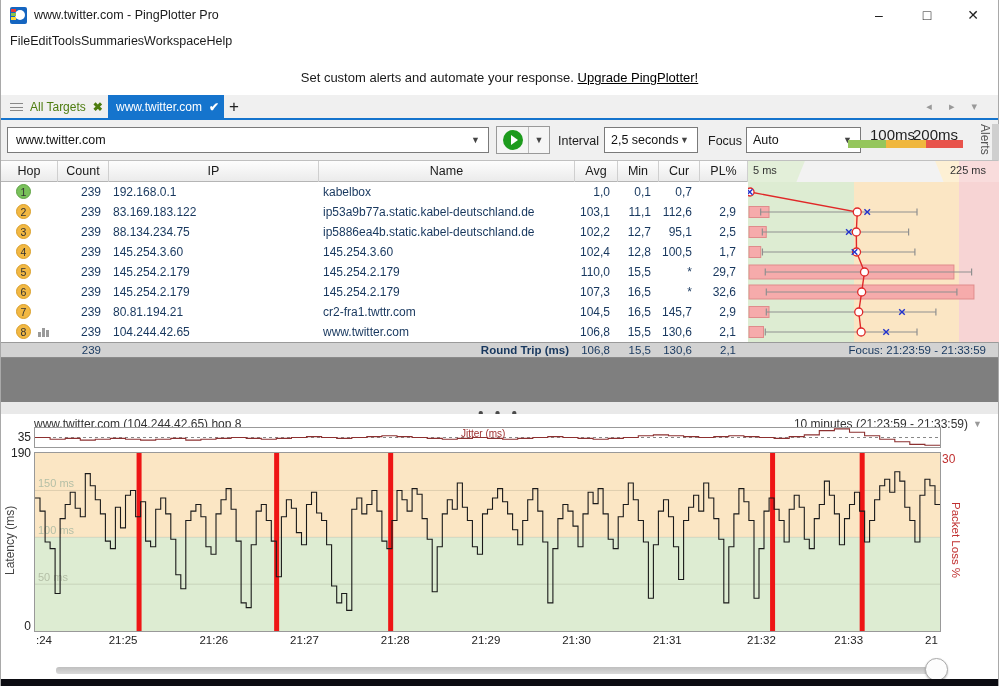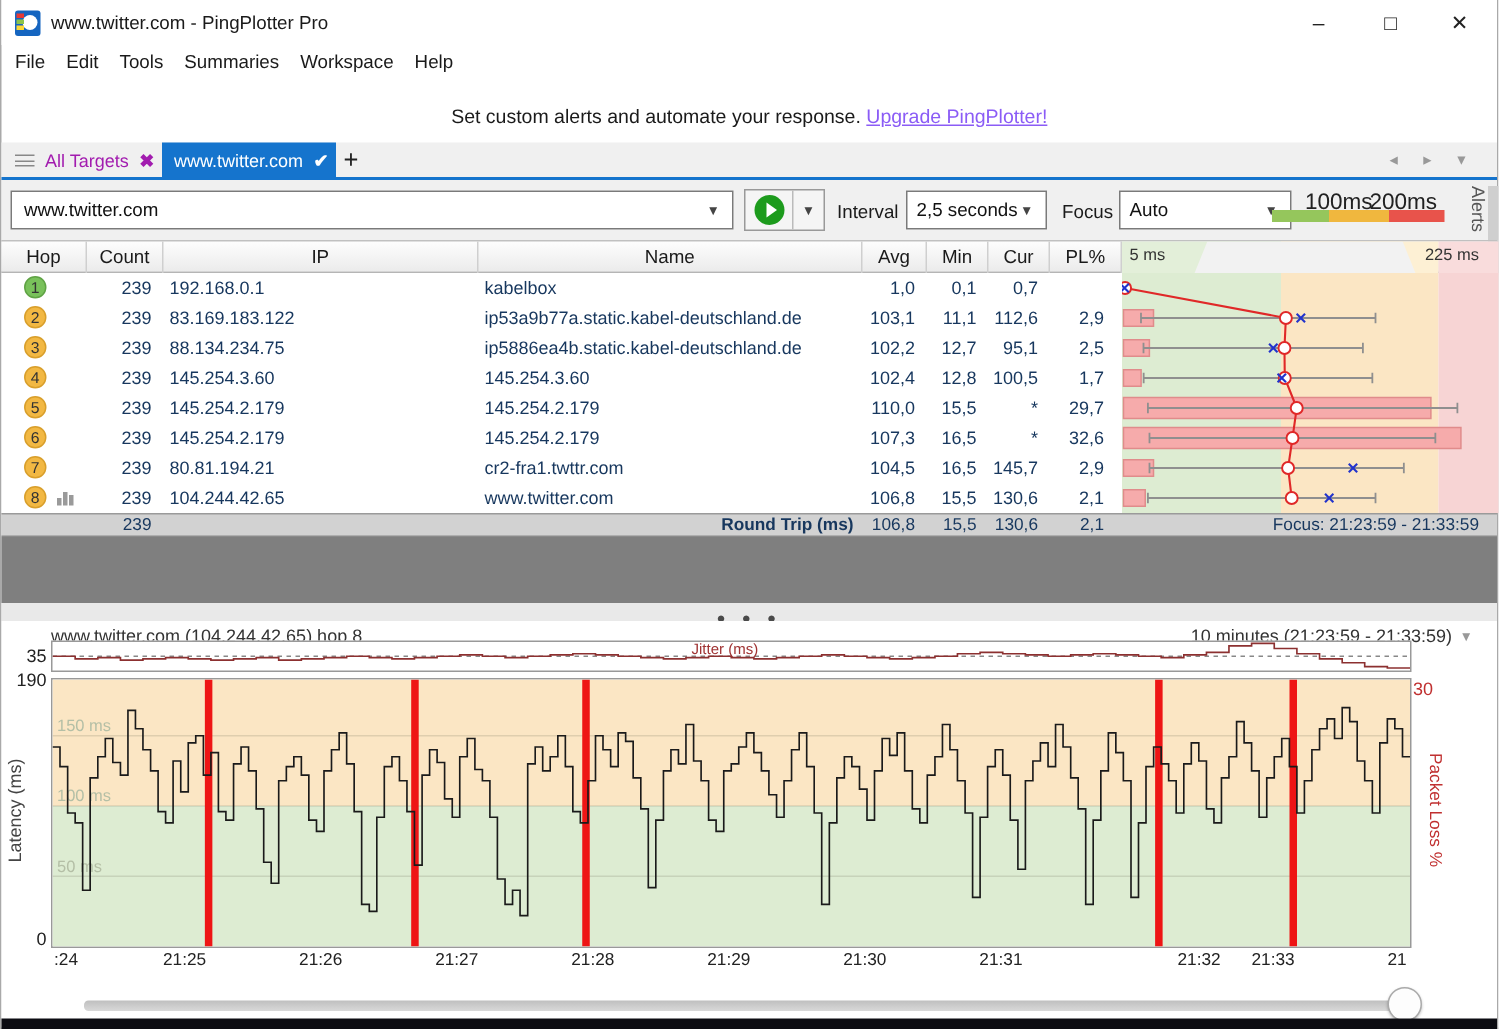--- a/index.html
+++ b/index.html
@@ -13,32 +13,32 @@
   .logo { left:9px; top:7px; width:17px; height:17px; background:#1565c0; border-radius:2px; }
   .logo .dot { position:absolute; right:2px; top:3px; width:10px; height:10px; border-radius:50%; background:#fff; }
   .logo .s1,.logo .s2,.logo .s3 { position:absolute; left:1px; width:5px; height:3px; }
   .logo .s1 { top:2px; background:#e53935; }
   .logo .s2 { top:6px; background:#8bc34a; }
   .logo .s3 { top:10px; background:#fdd835; }
   .wintitle { left:33px; top:8px; font-size:12.5px; color:#1a1a1a; }
   .winbtn { top:0; width:46px; height:30px; text-align:center; line-height:30px; font-size:14px; color:#222; }
 
   
-  .menubar { left:0; top:30px; width:100%; height:22px; display:flex; align-items:center; padding-left:9px; gap:14px; font-size:12.5px; color:#1a1a1a; }
+  .menubar { left:0; top:30px; width:100%; height:22px; display:flex; align-items:center; padding-left:9px; font-size:12.5px; color:#1a1a1a; }
 
   
   .banner { left:0; top:52px; width:100%; height:43px; text-align:center; padding-top:18px; font-size:13px; color:#1a1a1a; }
-  .banner a { color:#8b5cf6; text-decoration:underline; }
+  .banner a { color:#000000; text-decoration:underline; }
 
   
   .tabbar { left:0; top:95px; width:100%; height:25px; background:#f0f0f0; border-bottom:2px solid #1574cd; }
   .hamburger { left:9px; top:8px; width:13px; height:8px; border-top:1.5px solid #888; border-bottom:1.5px solid #888; }
   .hamburger:before { content:""; position:absolute; left:0; top:2.5px; width:100%; height:1.5px; background:#888; }
   .tab { top:0; height:23px; display:flex; align-items:center; font-size:12px; }
-  .tab-inactive { left:26px; color:#a21caf; gap:7px; padding:0 3px; }
+  .tab-inactive { left:26px; color:#4d7c0f; gap:7px; padding:0 3px; }
   .tab-active { left:107px; width:116px; background:#1574cd; color:#fff; gap:7px; padding:0 8px; }
   .tab .x { font-weight:bold; font-size:12px; }
   .newtab { left:228px; top:2px; font-size:17px; color:#222; }
   .tabnav { right:14px; top:5px; font-size:11px; color:#999; letter-spacing:7px; }
 
   
   .toolbar { left:0; top:120px; width:100%; height:40px; background:#f0f0f0; }
   .target-input { left:6px; top:7px; width:482px; height:26px; background:#fff; border:1px solid #7a7a7a; font-size:12.5px; color:#111; line-height:24px; padding-left:8px; }
   .combo-arrow { position:absolute; right:8px; top:0; line-height:24px; font-size:9px; color:#444; }
   .playgroup { left:495px; top:6px; width:54px; height:28px; border:1px solid #999; background:#f5f5f5; display:flex; }
@@ -382,21 +382,21 @@
         </svg></div>
     <div class="abs xaxis" id="xaxis">
         <div class="xlab" style="left: 2px;">:24</div>
         <div class="xlab" style="left: 74.7px;">21:25</div>
         <div class="xlab" style="left: 165.4px;">21:26</div>
         <div class="xlab" style="left: 256.1px;">21:27</div>
         <div class="xlab" style="left: 346.8px;">21:28</div>
         <div class="xlab" style="left: 437.5px;">21:29</div>
         <div class="xlab" style="left: 528.2px;">21:30</div>
         <div class="xlab" style="left: 618.9px;">21:31</div>
-        <div class="xlab" style="left: 751px;">21:32</div>
+        <div class="xlab" style="left: 713px;">21:32</div>
         <div class="xlab" style="left: 800.3px;">21:33</div>
         <div class="xlab" style="left: 891px;">21</div>
       </div>
     <div class="abs scroll-track"></div>
     <div class="abs scroll-thumb"></div>
   </div>
 
   <div class="abs blackstrip"></div>
 </div>
 

